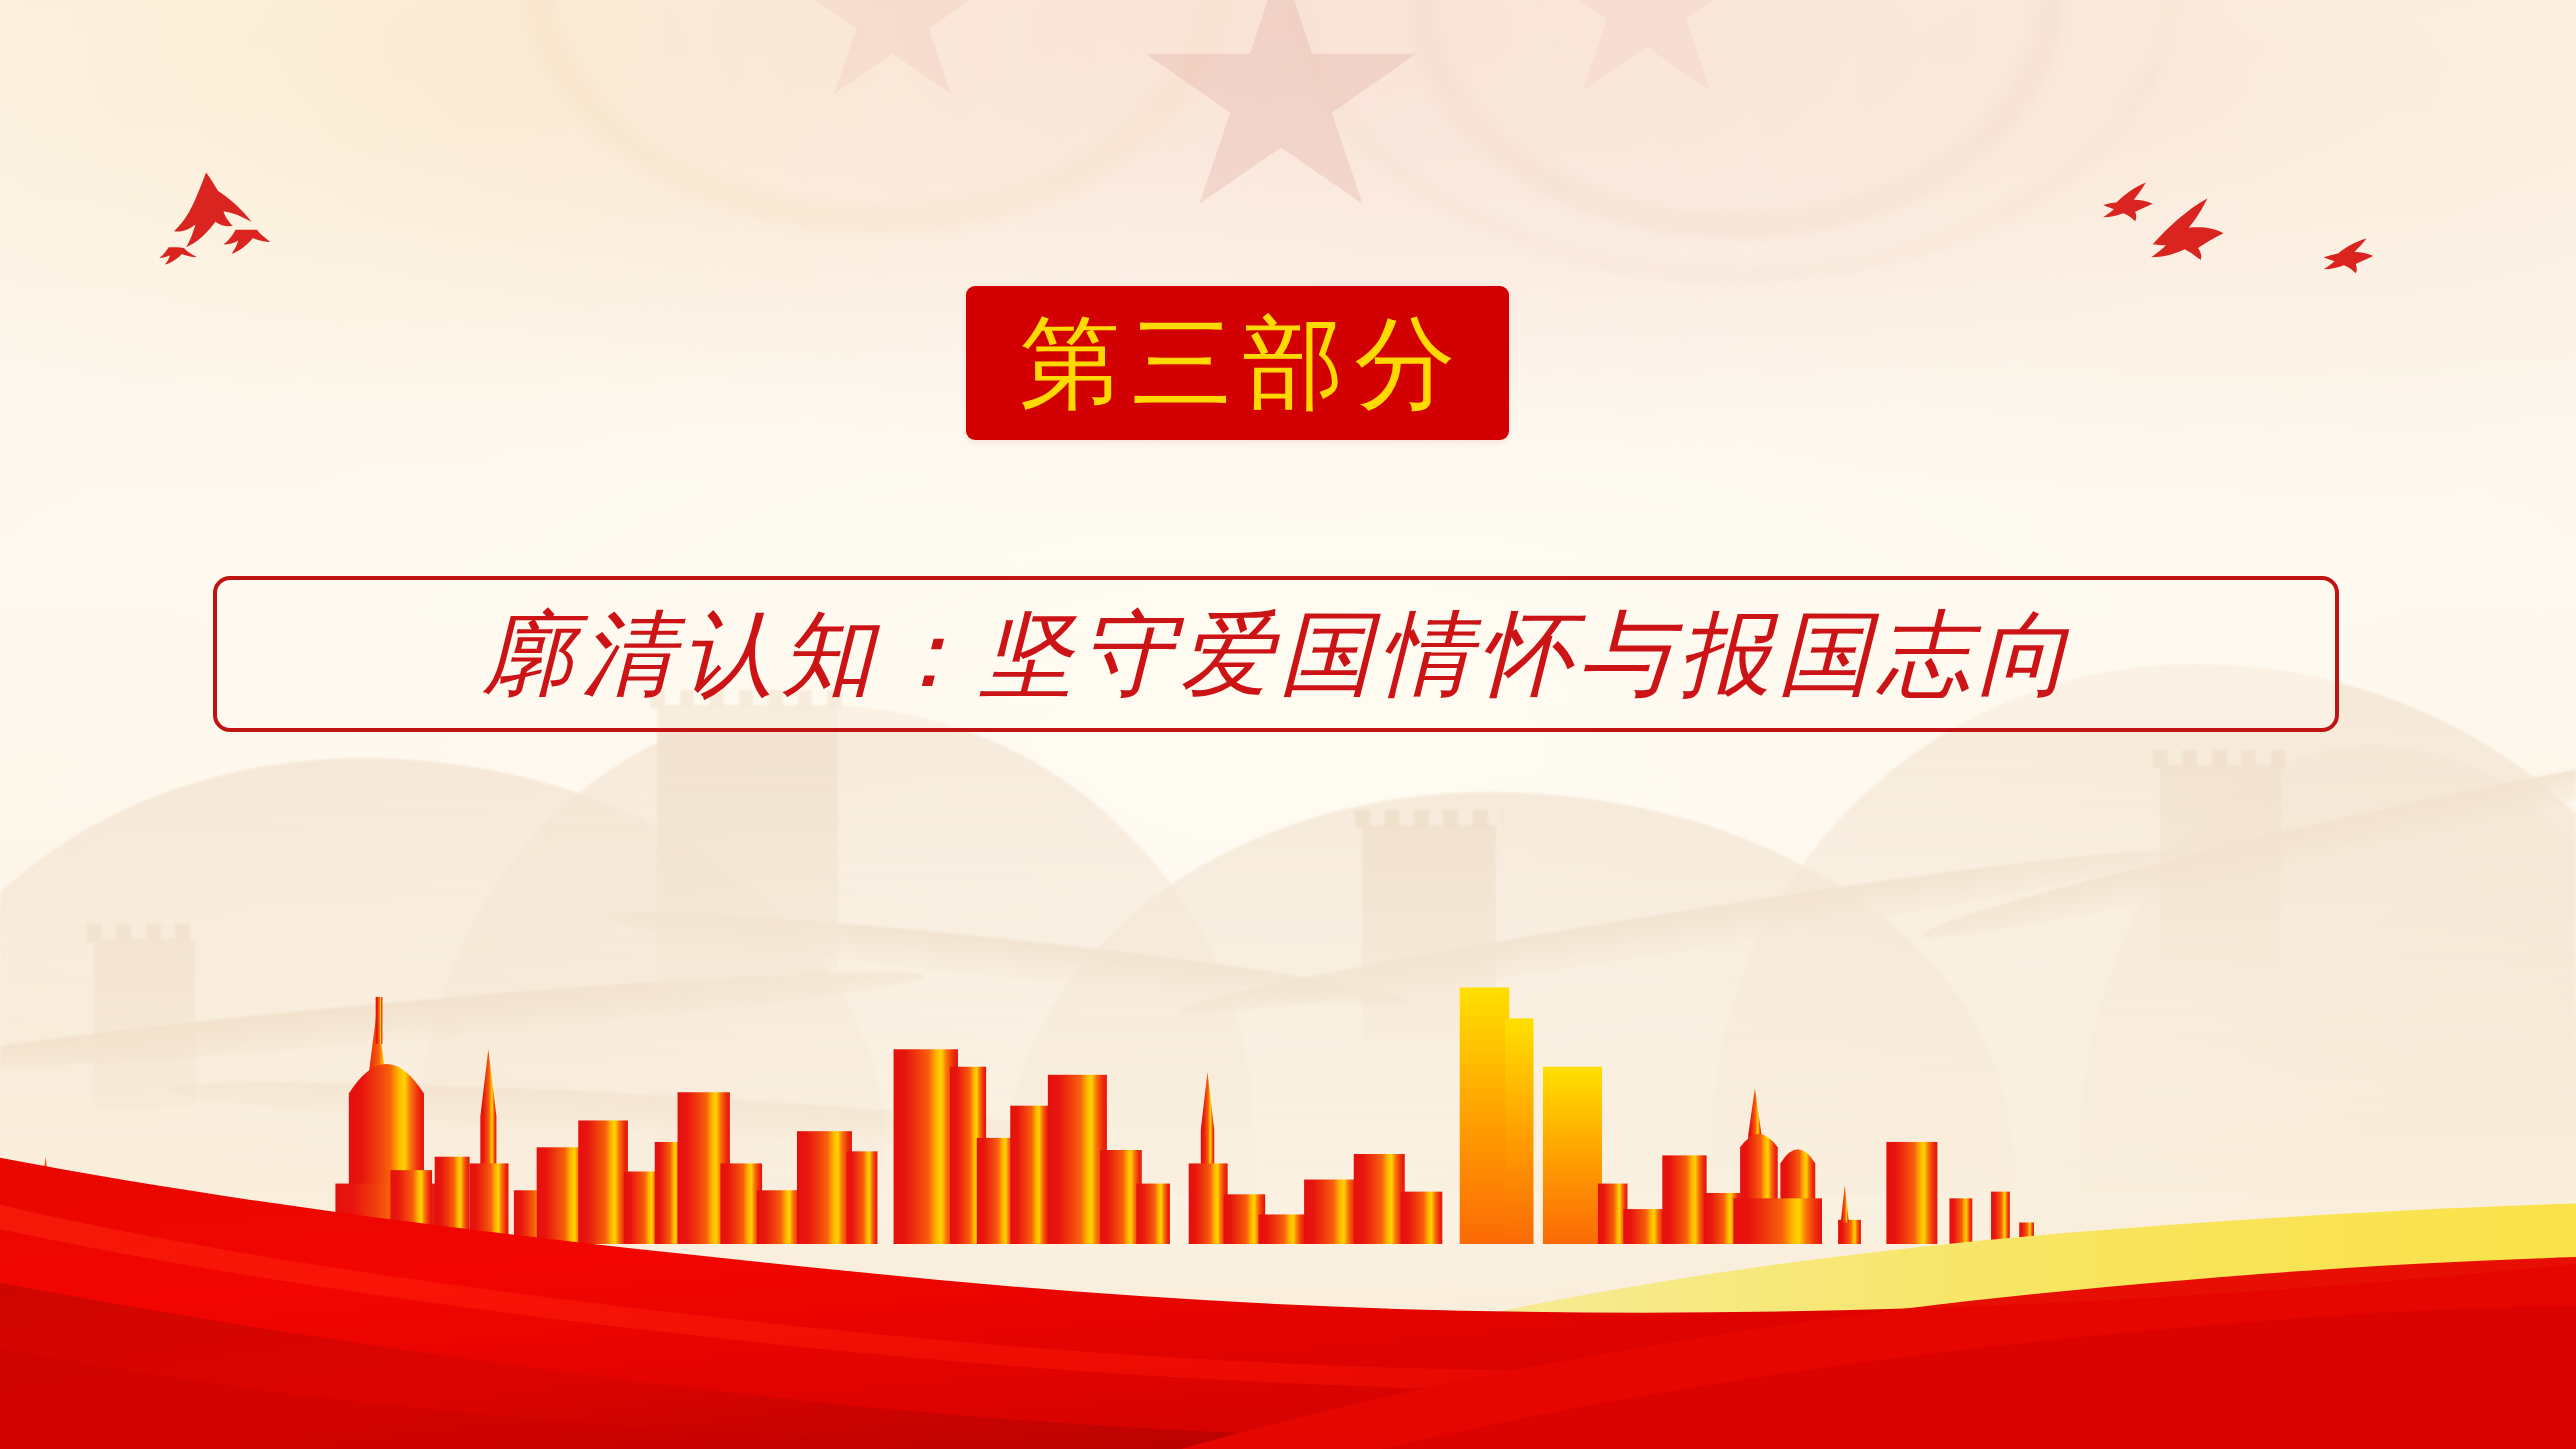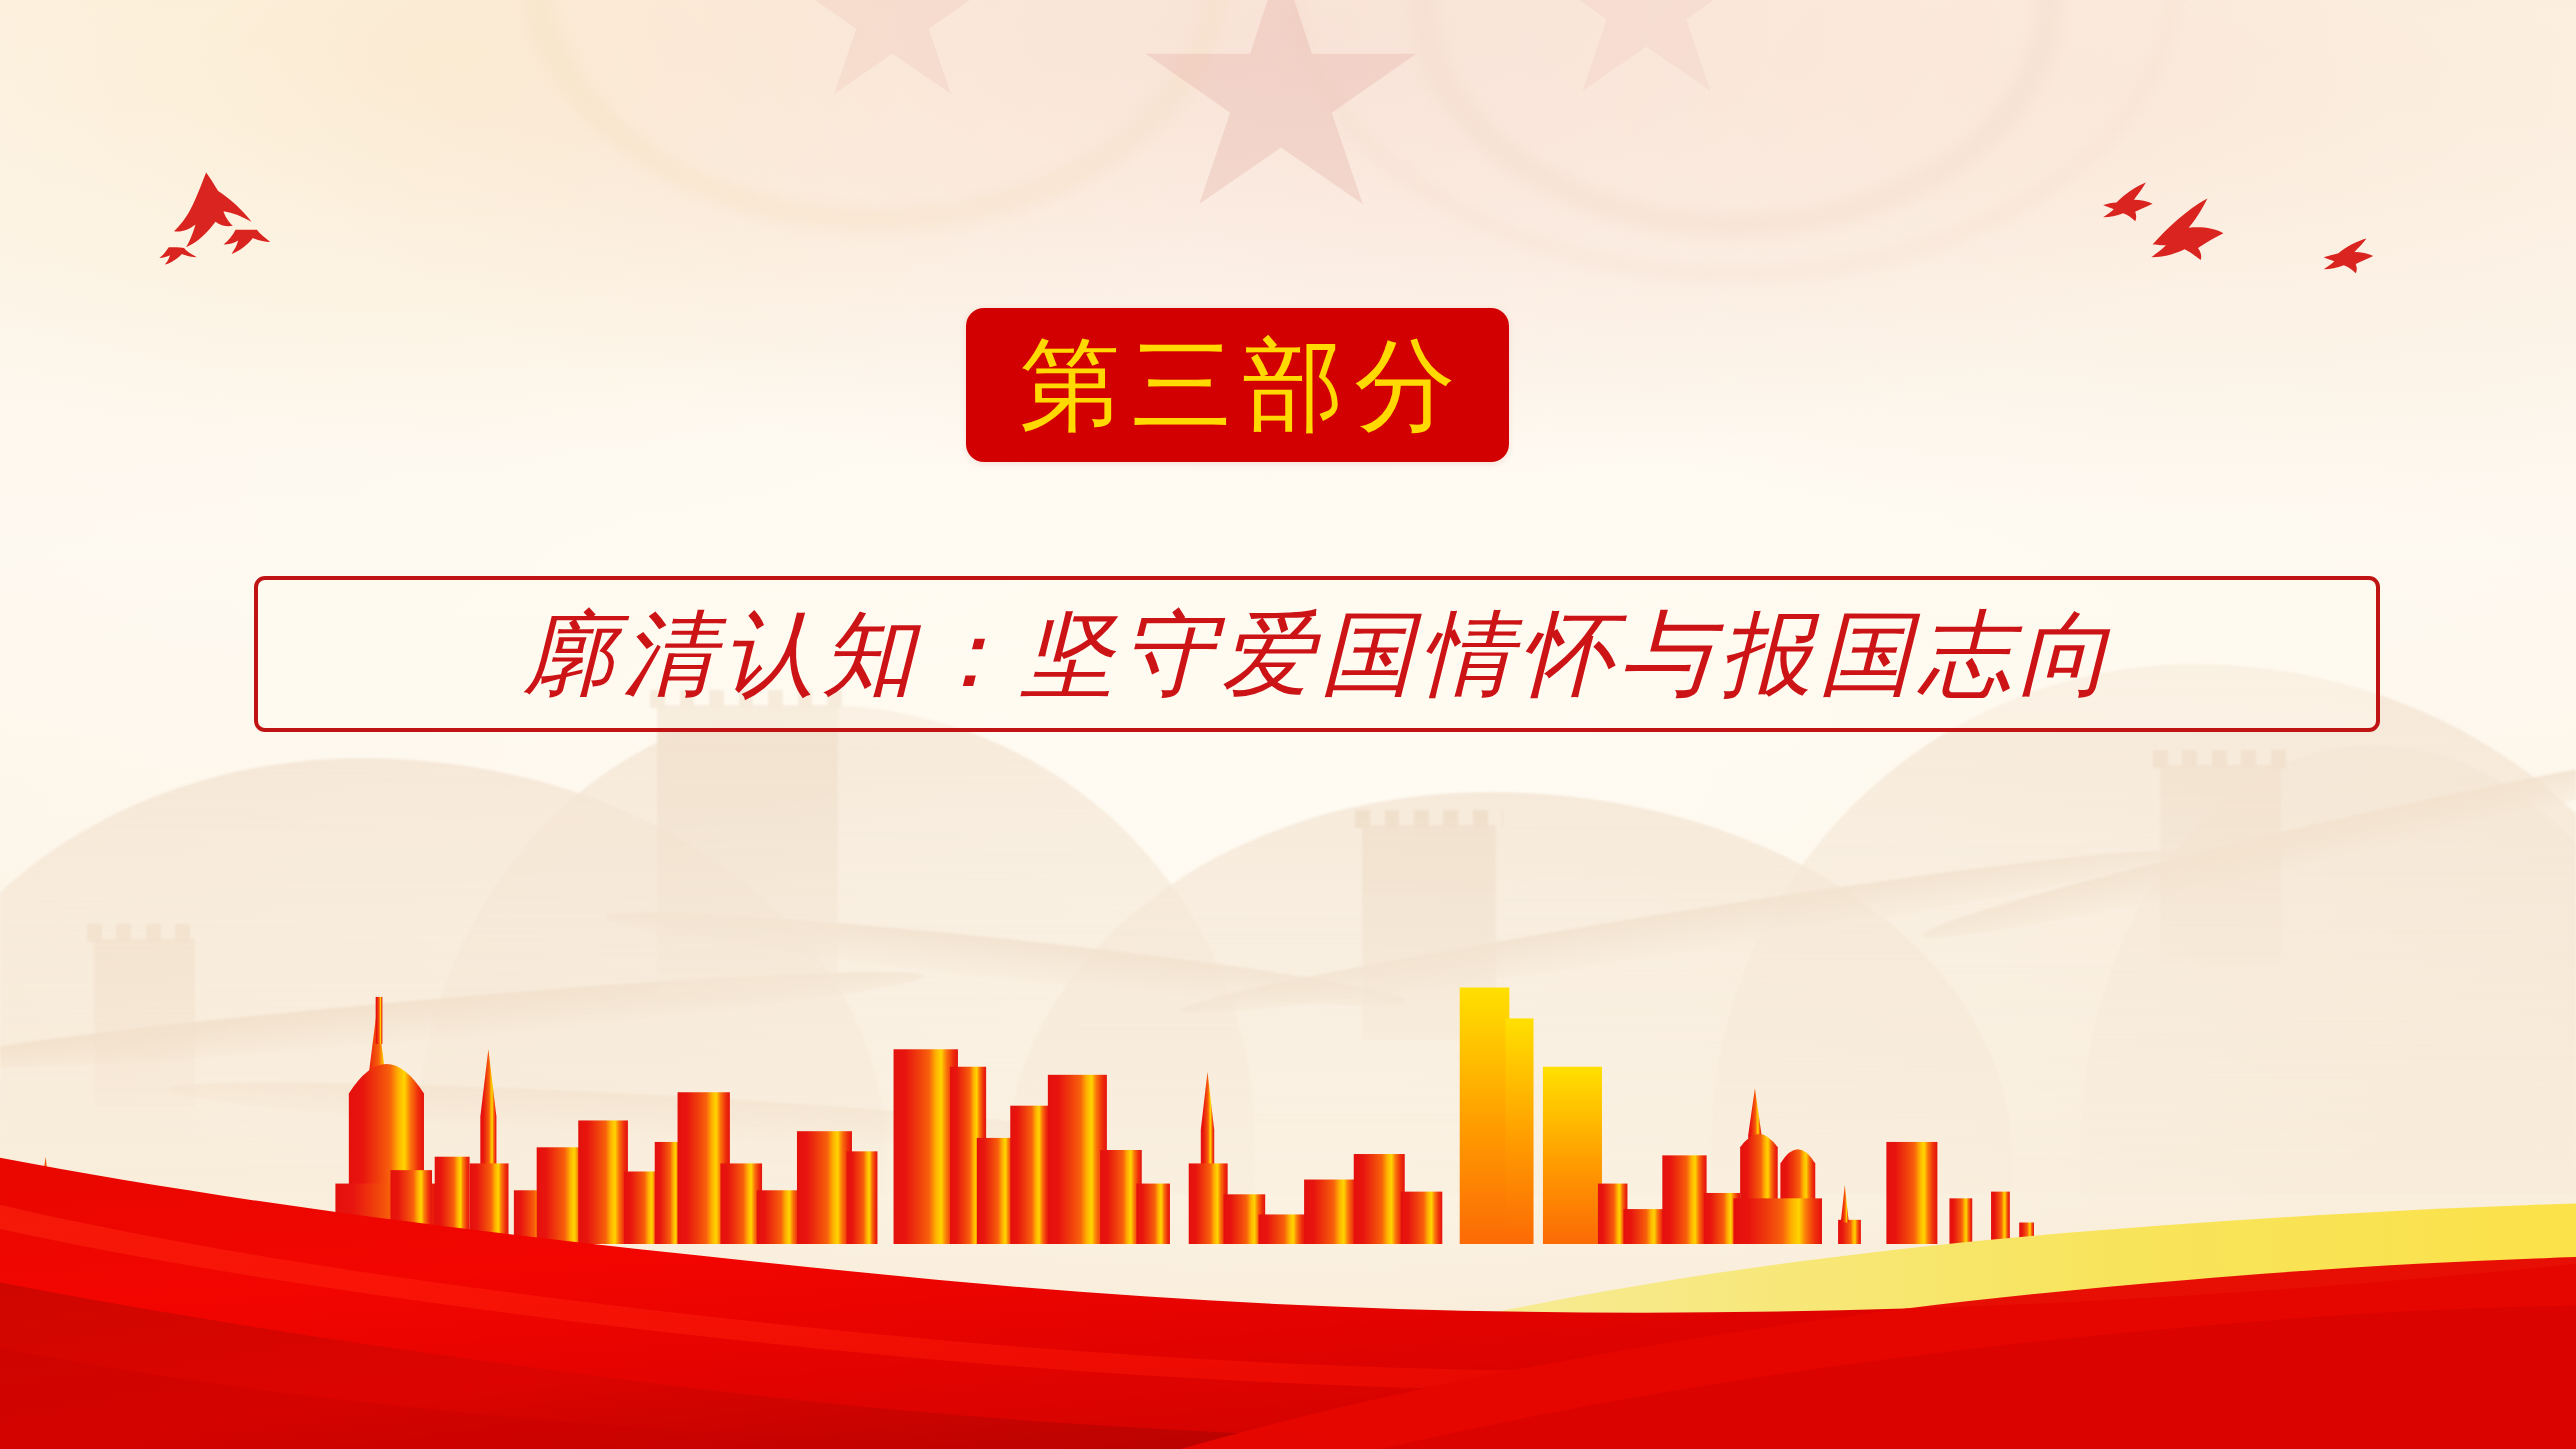--- a/index.html
+++ b/index.html
@@ -84,47 +84,47 @@
     background: repeating-linear-gradient(90deg,
        rgba(219,186,150,0.95) 0 14.8px, rgba(0,0,0,0) 14.8px 29.5px);
   }
 
   
   .bird { position: absolute; fill: #d9241f; }
 
   
   .banner {
     position: absolute;
-    left: 966px; top: 308px;
+    left: 966px; top: 286px;
     width: 543px; height: 154px;
     background: #d20000;
-    border-radius: 18px;
+    border-radius: 9px;
     display: flex; align-items: center; justify-content: center;
     box-shadow: 0 1.3px 6.7px rgba(150,0,0,0.10);
   }
   .banner-text {
     color: #ffd900;
     font-size: 101px;
     line-height: 1;
     letter-spacing: 10.7px;
     text-indent: 10.7px;
     font-weight: 400;
     font-family: "DejaVu Serif", "Liberation Serif", serif;
     white-space: nowrap;
   }
 
   
   .subtitle-box {
     position: absolute;
     left: 213px; top: 576px;
     width: 2118px; height: 148px;
     border: 4.7px solid #c01414;
-    border-radius: 11px;
+    border-radius: 17px;
     background: rgba(255,250,240,0.45);
-    display: flex; align-items: center; justify-content: center; margin-left: 41px;
+    display: flex; align-items: center; justify-content: center;
   }
   .subtitle-text {
     color: #cc1417;
     font-size: 93px;
     line-height: 1;
     letter-spacing: 6.7px;
     text-indent: 6.7px;
     white-space: nowrap;
     font-family: "DejaVu Serif", "Liberation Serif", serif;
     font-style: italic;

